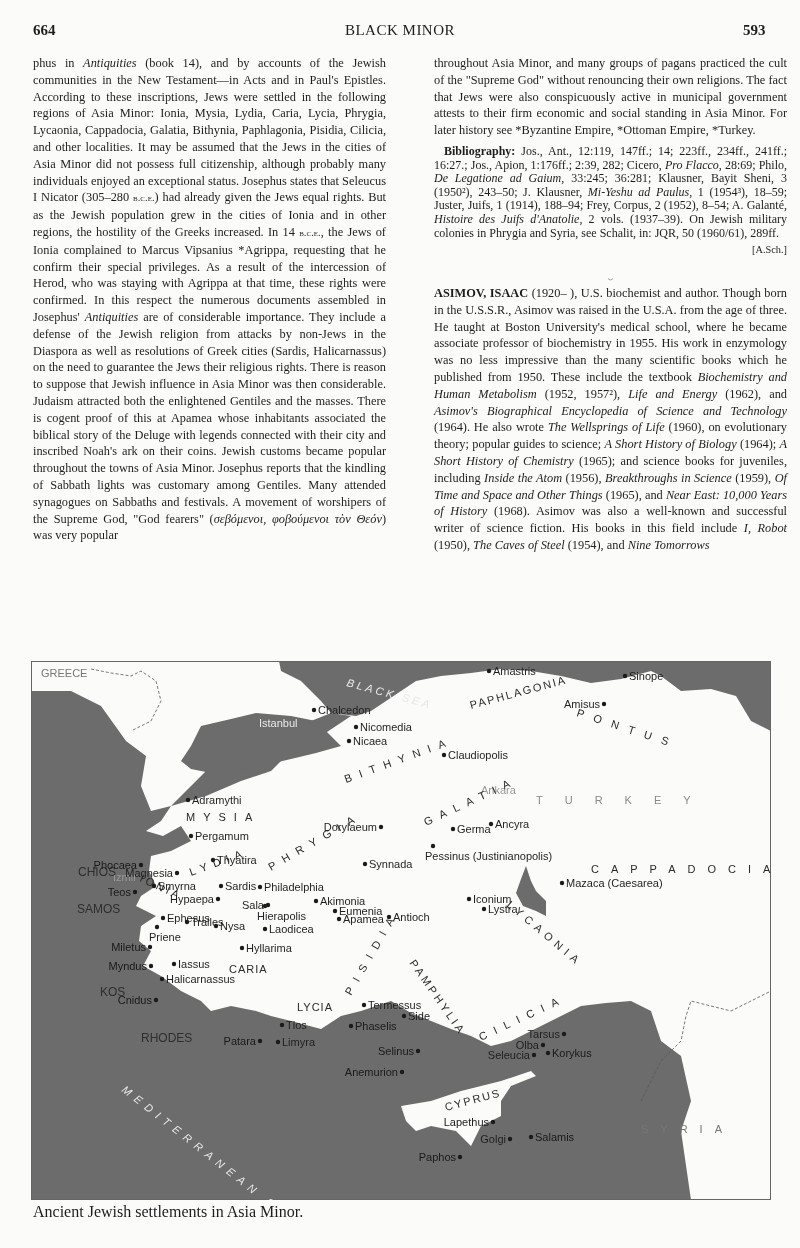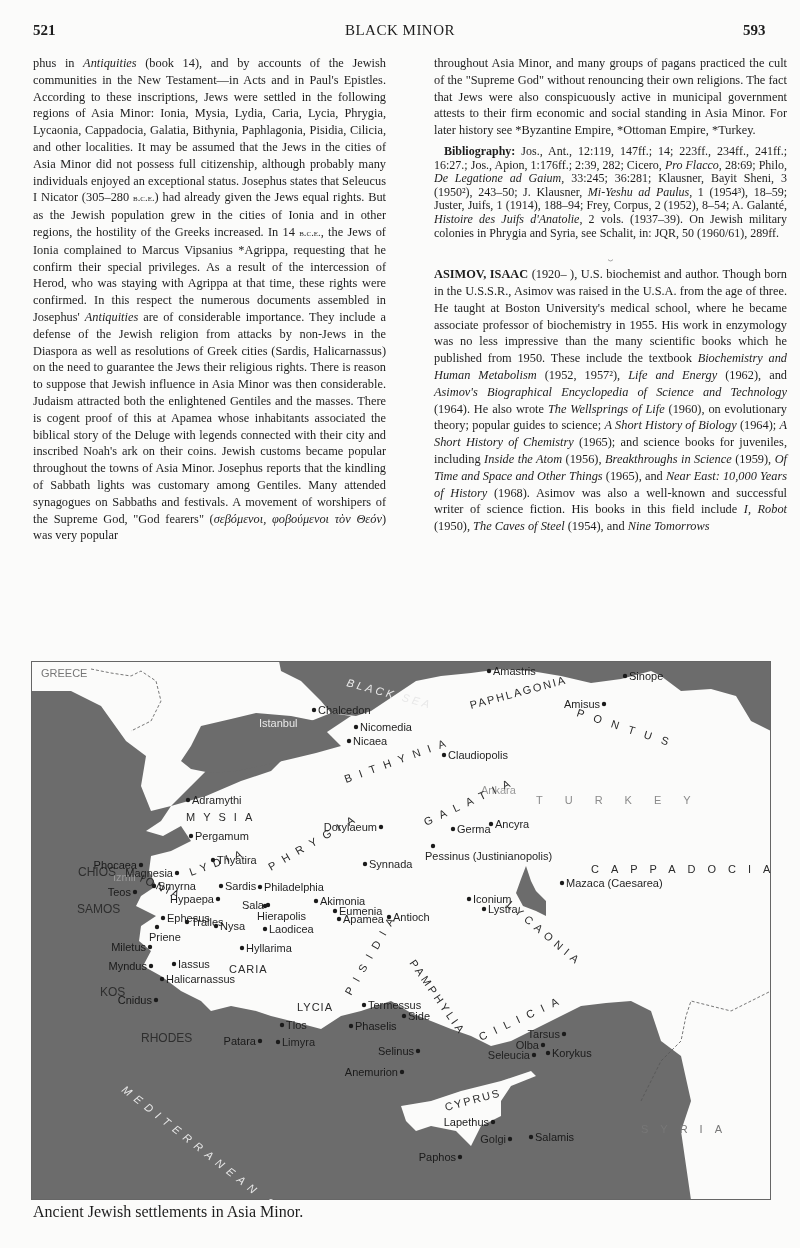--- a/index.html
+++ b/index.html
@@ -32,31 +32,32 @@
   .lbl-white { fill: #e8e8e8; }
   .region { font-family: "Liberation Sans", "DejaVu Sans", sans-serif; font-size: 11px; letter-spacing: 8px; fill: #2a2a2a; }
   .region-light { fill: #8a8a8a; letter-spacing: 22px; }
   .island-lbl { font-family: "Liberation Sans", "DejaVu Sans", sans-serif; font-size: 12px; fill: #2e2e2e; }
   .border { stroke: #555; stroke-width: 0.8; stroke-dasharray: 3 2; fill: none; }
   .caption { position: absolute; top: 1203px; left: 33px; font-size: 16px; }
 </style>
 </head>
 <body>
 
-<div id="pn-left" class="page-num">521</div>
+<div id="pn-left" class="page-num">664</div>
 <div class="running-head">BLACK MINOR</div>
 <div id="pn-right" class="page-num">593</div>
 
 <div id="col-left" class="col">
   <p><span>phus in </span><i>Antiquities</i><span> (book 14), and by accounts of the Jewish communities in the New Testament—in Acts and in Paul's Epistles. According to these inscriptions, Jews were settled in the following regions of Asia Minor: Ionia, Mysia, Lydia, Caria, Lycia, Phrygia, Lycaonia, Cappadocia, Galatia, Bithynia, Paphlagonia, Pisidia, Cilicia, and other localities. It may be assumed that the Jews in the cities of Asia Minor did not possess full citizenship, although probably many individuals enjoyed an exceptional status. Josephus states that Seleucus I Nicator (305–280 </span><span style="font-variant: small-caps; font-size: 0.85em;">b.c.e.</span><span>) had already given the Jews equal rights. But as the Jewish population grew in the cities of Ionia and in other regions, the hostility of the Greeks increased. In 14 </span><span style="font-variant: small-caps; font-size: 0.85em;">b.c.e.</span><span>, the Jews of Ionia complained to Marcus Vipsanius *Agrippa, requesting that he confirm their special privileges. As a result of the intercession of Herod, who was staying with Agrippa at that time, these rights were confirmed. In this respect the numerous documents assembled in Josephus' </span><i>Antiquities</i><span> are of considerable importance. They include a defense of the Jewish religion from attacks by non-Jews in the Diaspora as well as resolutions of Greek cities (Sardis, Halicarnassus) on the need to guarantee the Jews their religious rights. There is reason to suppose that Jewish influence in Asia Minor was then considerable. Judaism attracted both the enlightened Gentiles and the masses. There is cogent proof of this at Apamea whose inhabitants associated the biblical story of the Deluge with legends connected with their city and inscribed Noah's ark on their coins. Jewish customs became popular throughout the towns of Asia Minor. Josephus reports that the kindling of Sabbath lights was customary among Gentiles. Many attended synagogues on Sabbaths and festivals. A movement of worshipers of the Supreme God, "God fearers" (</span><i>σεβόμενοι, φοβούμενοι τὸν Θεόν</i><span>) was very popular</span></p>
 </div>
 
 <div id="col-right" class="col">
   <p>throughout Asia Minor, and many groups of pagans practiced the cult of the "Supreme God" without renouncing their own religions. The fact that Jews were also conspicuously active in municipal government attests to their firm economic and social standing in Asia Minor. For later history see *Byzantine Empire, *Ottoman Empire, *Turkey.</p>
   <p class="biblio"><b>Bibliography:</b><span> Jos., Ant., 12:119, 147ff.; 14; 223ff., 234ff., 241ff.; 16:27.; Jos., Apion, 1:176ff.; 2:39, 282; Cicero, </span><i>Pro Flacco</i><span>, 28:69; Philo, </span><i>De Legatione ad Gaium</i><span>, 33:245; 36:281; Klausner, Bayit Sheni, 3 (1950²), 243–50; J. Klausner, </span><i>Mi-Yeshu ad Paulus</i><span>, 1 (1954³), 18–59; Juster, Juifs, 1 (1914), 188–94; Frey, Corpus, 2 (1952), 8–54; A. Galanté, </span><i>Histoire des Juifs d'Anatolie</i><span>, 2 vols. (1937–39). On Jewish military colonies in Phrygia and Syria, see Schalit, in: JQR, 50 (1960/61), 289ff.</span></p>
+  <p class="signature"><span>[A.Sch.]</span></p>
   <p class="sep">‿</p>
   <p><b>ASIMOV, ISAAC</b><span> (1920– ), U.S. biochemist and author. Though born in the U.S.S.R., Asimov was raised in the U.S.A. from the age of three. He taught at Boston University's medical school, where he became associate professor of biochemistry in 1955. His work in enzymology was no less impressive than the many scientific books which he published from 1950. These include the textbook </span><i>Biochemistry and Human Metabolism</i><span> (1952, 1957²), </span><i>Life and Energy</i><span> (1962), and </span><i>Asimov's Biographical Encyclopedia of Science and Technology</i><span> (1964). He also wrote </span><i>The Wellsprings of Life</i><span> (1960), on evolutionary theory; popular guides to science; </span><i>A Short History of Biology</i><span> (1964); </span><i>A Short History of Chemistry</i><span> (1965); and science books for juveniles, including </span><i>Inside the Atom</i><span> (1956), </span><i>Breakthroughs in Science</i><span> (1959), </span><i>Of Time and Space and Other Things</i><span> (1965), and </span><i>Near East: 10,000 Years of History</i><span> (1968). Asimov was also a well-known and successful writer of science fiction. His books in this field include </span><i>I, Robot</i><span> (1950), </span><i>The Caves of Steel</i><span> (1954), and </span><i>Nine Tomorrows</i></p>
 </div>
 
 <svg id="map" viewBox="0 0 740 539" xmlns="http://www.w3.org/2000/svg">
 
   <rect class="land" x="0" y="0" width="740" height="539"></rect>
 
   <path class="sea" d="M0,30 L40,30 L70,45 L95,80 L115,95 L110,125 L120,150 L140,145 L160,125 L175,110 L200,100 L230,88 L255,70 L300,52 L320,55 L290,75 L260,90 L240,110 L210,120 L175,135 L140,145 L130,160 L115,170 L132,175 L150,165 L160,180 L140,190 L120,195 L118,210 L125,225 L110,235 L105,245 L125,255 L110,265 L108,280 L120,290 L112,305 L130,315 L150,330 L170,340 L180,350 L200,345 L225,350 L240,355 L260,360 L290,368 L310,355 L330,350 L345,345 L360,340 L380,352 L400,360 L420,368 L440,375 L460,385 L480,380 L500,370 L530,355 L550,345 L575,342 L600,340 L620,350 L630,380 L650,395 L660,440 L650,470 L660,539 L0,539 Z"></path>
 

